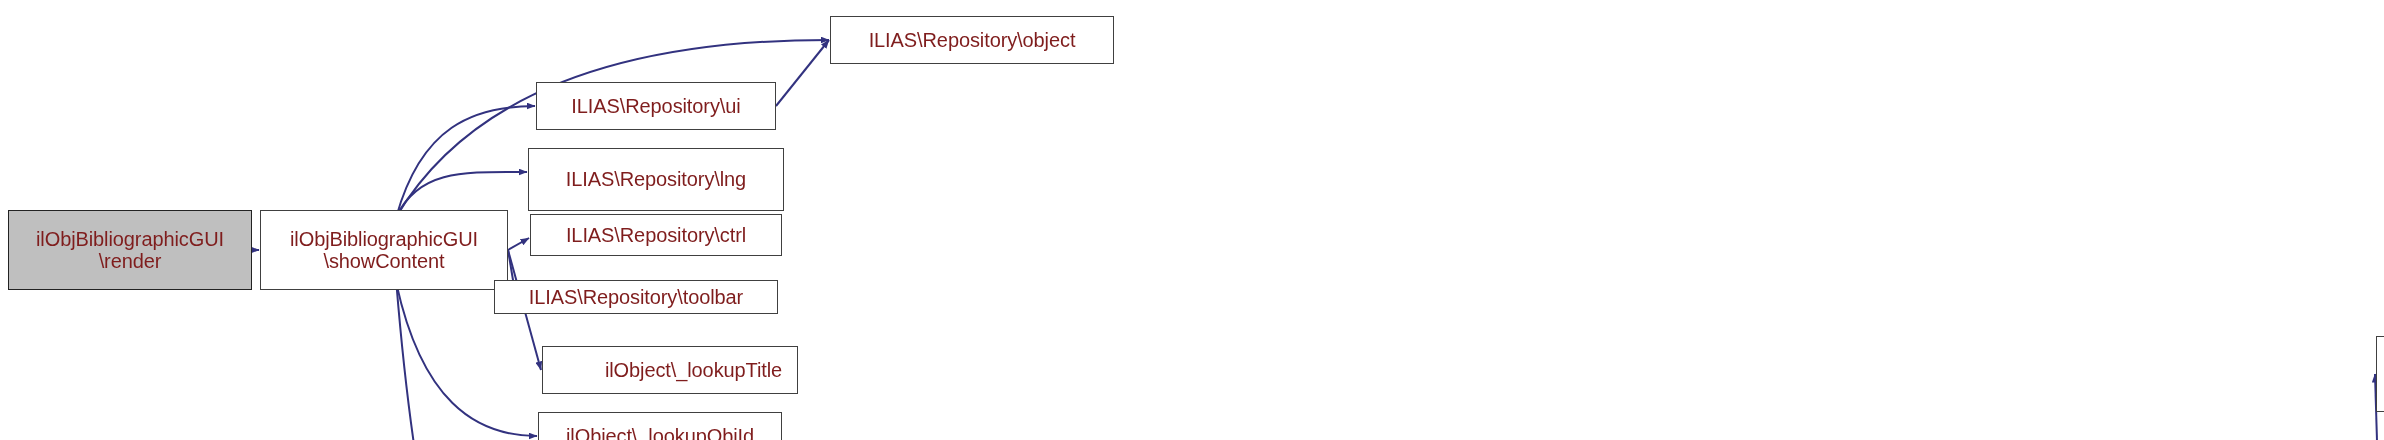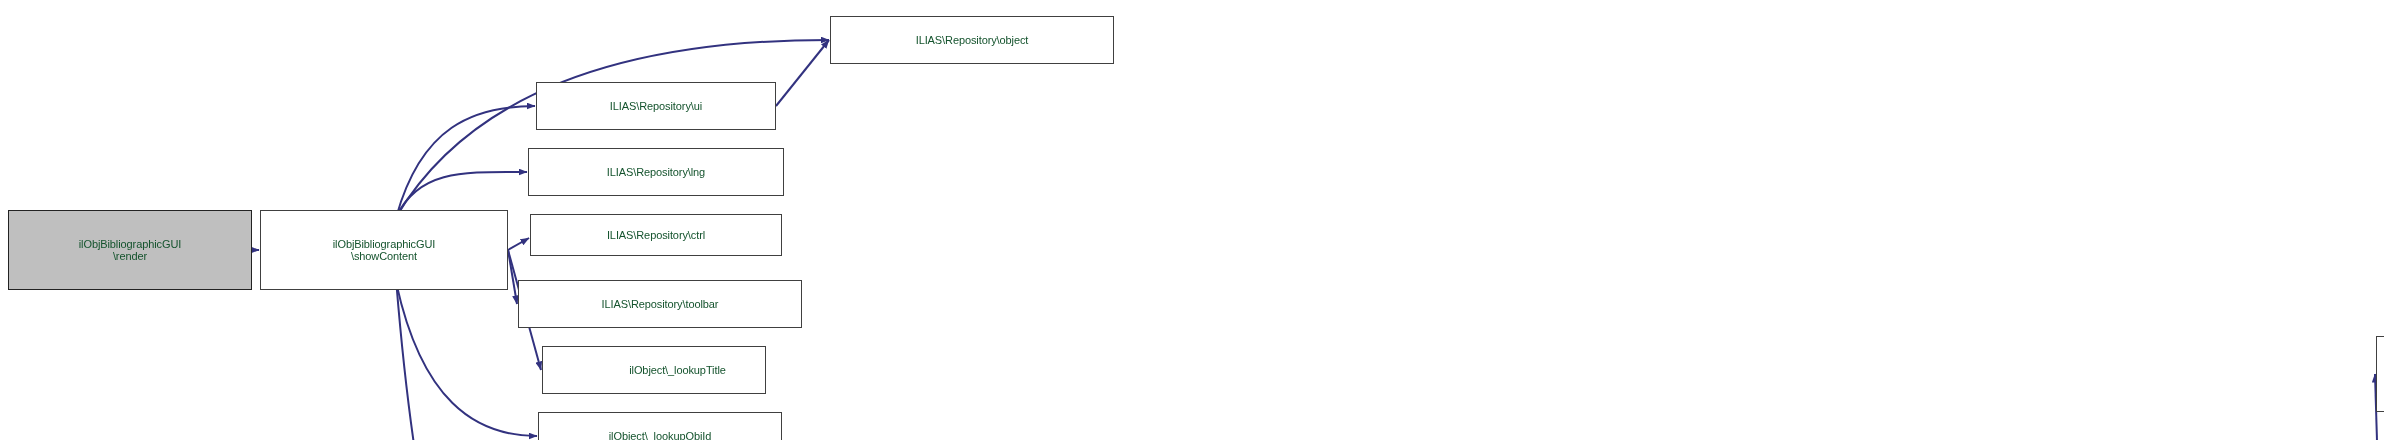--- a/index.html
+++ b/index.html
@@ -22,26 +22,26 @@
     top: 0;
     width: 2384px;
     height: 440px;
     pointer-events: none;
   }
   .node {
     position: absolute;
     box-sizing: border-box;
     border: 1px solid #404040;
     background: #ffffff;
-    color: #14532d;
+    color: #7f1d1d;
     display: flex;
     align-items: center;
     justify-content: center;
     text-align: center;
-    font-size: 11px;
+    font-size: 20px;
     line-height: 1.12;
     letter-spacing: -0.1px;
     white-space: pre-line;
     z-index: 5;
     cursor: pointer;
   }
   .node.highlight {
     background: #bfbfbf;
     border-color: #222222;
   }
@@ -87,20 +87,20 @@
         <path d="M 2916 378 L 2901 416" fill="none" stroke="#32327f" stroke-width="2" marker-end="url(#arrowhead)"></path>
       </g>
   </svg>
   <div id="node-layer">
       <div class="node highlight" style="left: 8px; top: 210px; width: 244px; height: 80px;"><span class="node-label">ilObjBibliographicGUI
 \render</span></div>
       <div class="node" style="left: 260px; top: 210px; width: 248px; height: 80px;"><span class="node-label">ilObjBibliographicGUI
 \showContent</span></div>
       <div class="node" style="left: 830px; top: 16px; width: 284px; height: 48px;"><span class="node-label">ILIAS\Repository\object</span></div>
       <div class="node" style="left: 536px; top: 82px; width: 240px; height: 48px; justify-content: center;"><span class="node-label">ILIAS\Repository\ui</span></div>
-      <div class="node" style="left: 528px; top: 148px; width: 256px; height: 48px;"><span class="node-label">ILIAS\Repository\lng</span></div>
+      <div class="node" style="left: 528px; top: 148px; width: 256px; height: 63px;"><span class="node-label">ILIAS\Repository\lng</span></div>
       <div class="node" style="left: 530px; top: 214px; width: 252px; height: 42px;"><span class="node-label">ILIAS\Repository\ctrl</span></div>
-      <div class="node" style="left: 518px; top: 280px; width: 284px; height: 48px;"><span class="node-label">ILIAS\Repository\toolbar</span></div>
-      <div class="node" style="left: 542px; top: 346px; width: 224px; height: 48px; padding-left: 47px;"><span class="node-label">ilObject\_lookupTitle</span></div>
+      <div class="node" style="left: 494px; top: 280px; width: 284px; height: 34px;"><span class="node-label">ILIAS\Repository\toolbar</span></div>
+      <div class="node" style="left: 542px; top: 346px; width: 256px; height: 48px; padding-left: 47px;"><span class="node-label">ilObject\_lookupTitle</span></div>
       <div class="node" style="left: 538px; top: 412px; width: 244px; height: 48px;"><span class="node-label">ilObject\_lookupObjId</span></div>
       <div class="node" style="left: 2376px; top: 336px; width: 288px; height: 76px;"></div>
     </div>
 </div>
 
 </body></html>

